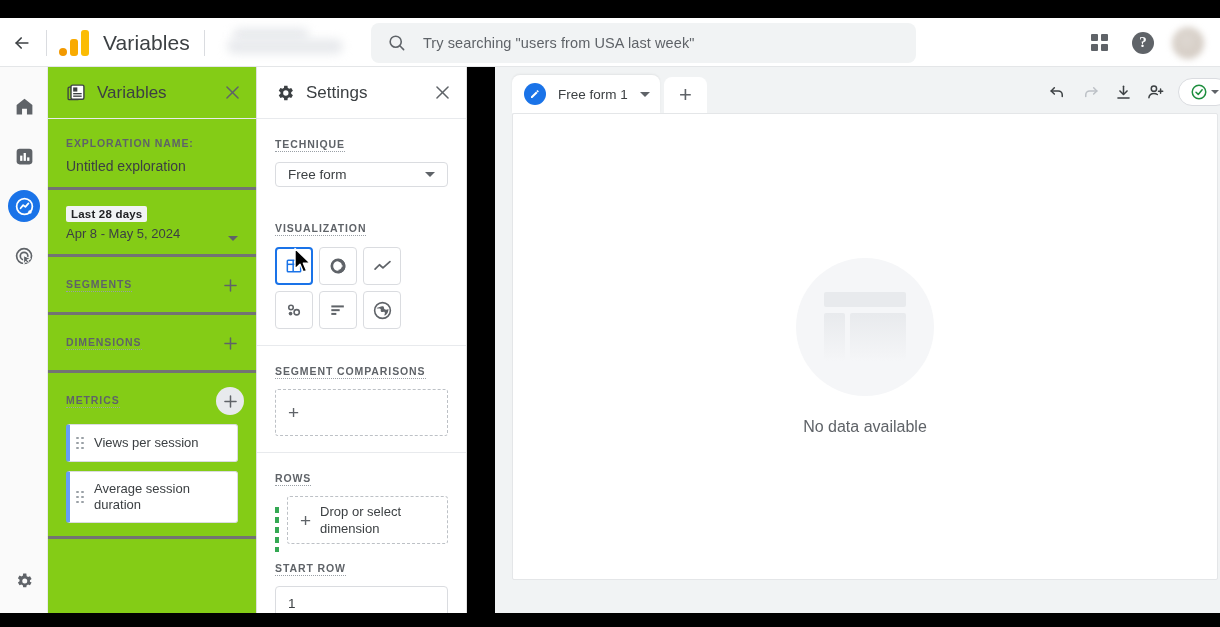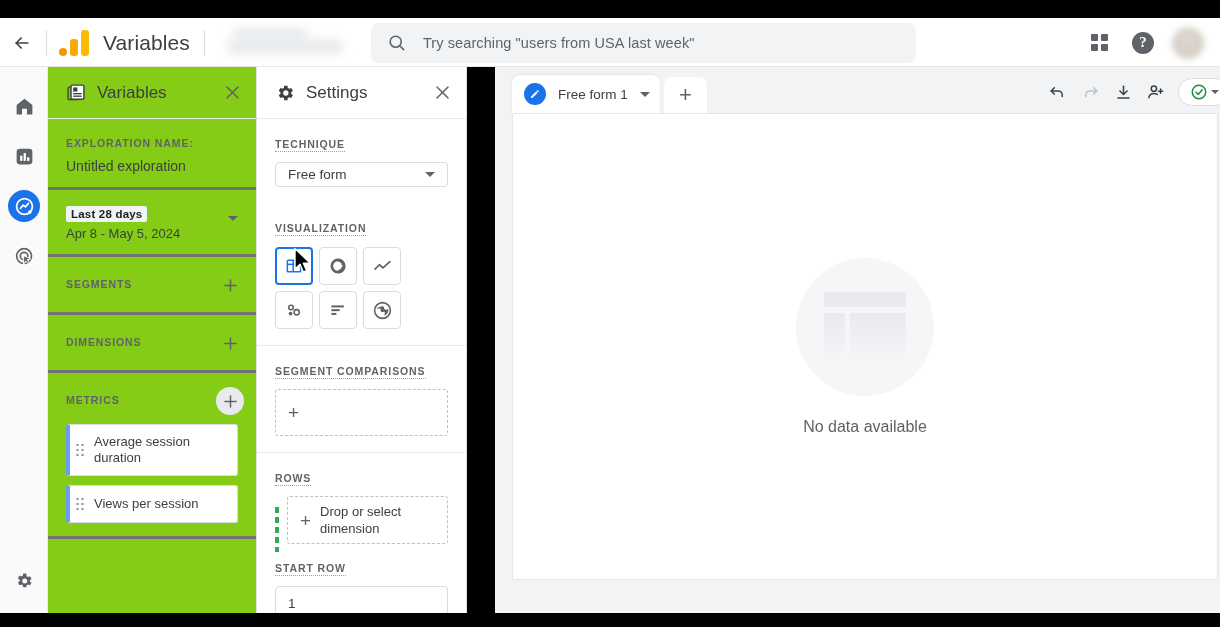--- a/index.html
+++ b/index.html
@@ -96,21 +96,21 @@
   .panel-hdr .ttl { font-size:17px; color:#3c4043; margin-left:11px; white-space:nowrap; }
   .panel-hdr .close { margin-left:auto; color:#5f6368; display:flex; align-items:center; }
   .sect { padding: 14px 18px 13px 18px; border-bottom:3px solid #737373; }
   .caps {
     font-size:10.5px; letter-spacing:.9px; color:#5f6368; font-weight:700;
     text-transform:uppercase; display:inline-block;
     border-bottom: 1px dotted #9aa0a6; padding-bottom:1px;
   }
   .caps-plain { border-bottom:none; }
   .expl-name { font-size:14px; color:#3c4043; margin-top:7px; }
-  .date-row { display:flex; align-items:flex-start; }
+  .date-row { display:flex; align-items:flex-end; }
   .date-chip {
     display:inline-block; background:#f1f3f4; color:#202124; font-size:11.5px;
     font-weight:700; padding:2px 5px; border-radius:2px; letter-spacing:.2px;
   }
   .date-sub { font-size:13px; color:#3c4043; margin-top:4px; }
   .caret-down {
     width:0;height:0;border-left:5px solid transparent;border-right:5px solid transparent;
     border-top:5px solid #5f6368; margin-left:auto; margin-top:12px;
   }
   .row-head { display:flex; align-items:center; justify-content:space-between; }
@@ -381,32 +381,32 @@
       </div>
       <div class="chip">
         <span class="dots6">
             <b></b>
             <b></b>
             <b></b>
             <b></b>
             <b></b>
             <b></b>
           </span>
-        <span class="chip-label" style="max-width:120px;">Average session duration</span>
+        <span class="chip-label">Views per session</span>
       </div>
       <div class="chip">
         <span class="dots6">
             <b></b>
             <b></b>
             <b></b>
             <b></b>
             <b></b>
             <b></b>
           </span>
-        <span class="chip-label">Views per session</span>
+        <span class="chip-label" style="max-width:120px;">Average session duration</span>
       </div>
     </div>
   </div>
 
   <div class="panel-settings">
     <div class="panel-hdr">
       <svg width="20" height="20" viewBox="0 0 24 24" fill="#3c4043">
         <path d="M19.4 13a7.6 7.6 0 000-2l2.1-1.6-2-3.4-2.5 1a7.5 7.5 0 00-1.7-1L15 3.2h-4l-.3 2.8c-.6.2-1.2.6-1.7 1l-2.5-1-2 3.4L6.6 11a7.6 7.6 0 000 2l-2.1 1.6 2 3.4 2.5-1c.5.4 1.1.8 1.7 1l.3 2.8h4l.3-2.8c.6-.2 1.2-.6 1.7-1l2.5 1 2-3.4zM13 15.2a3.2 3.2 0 110-6.4 3.2 3.2 0 010 6.4z"></path>
       </svg>
       <span class="ttl">Settings</span>

